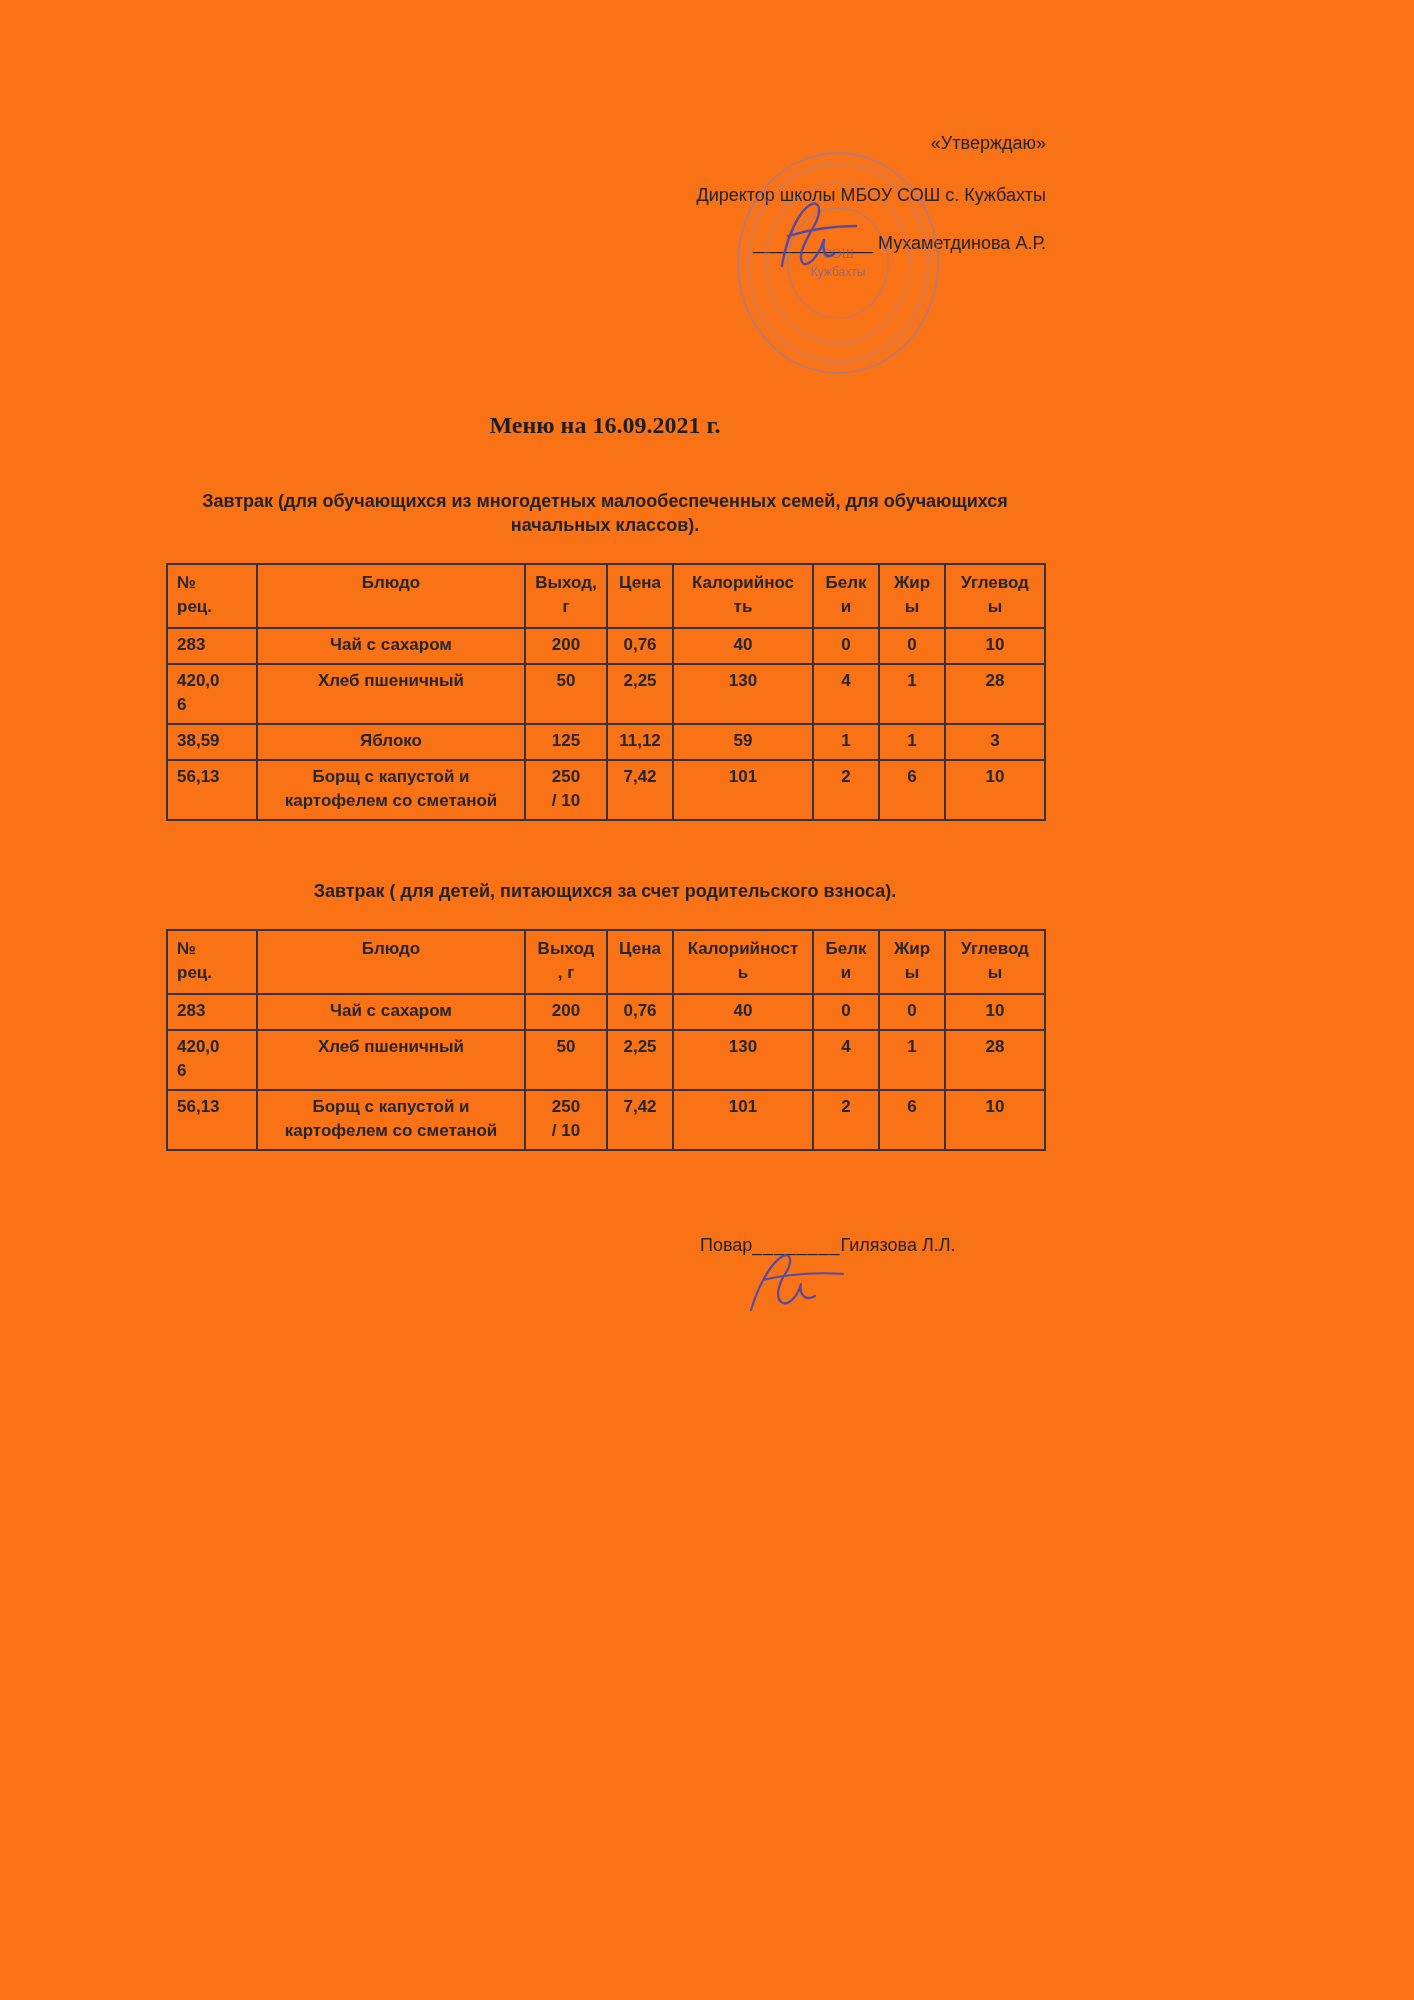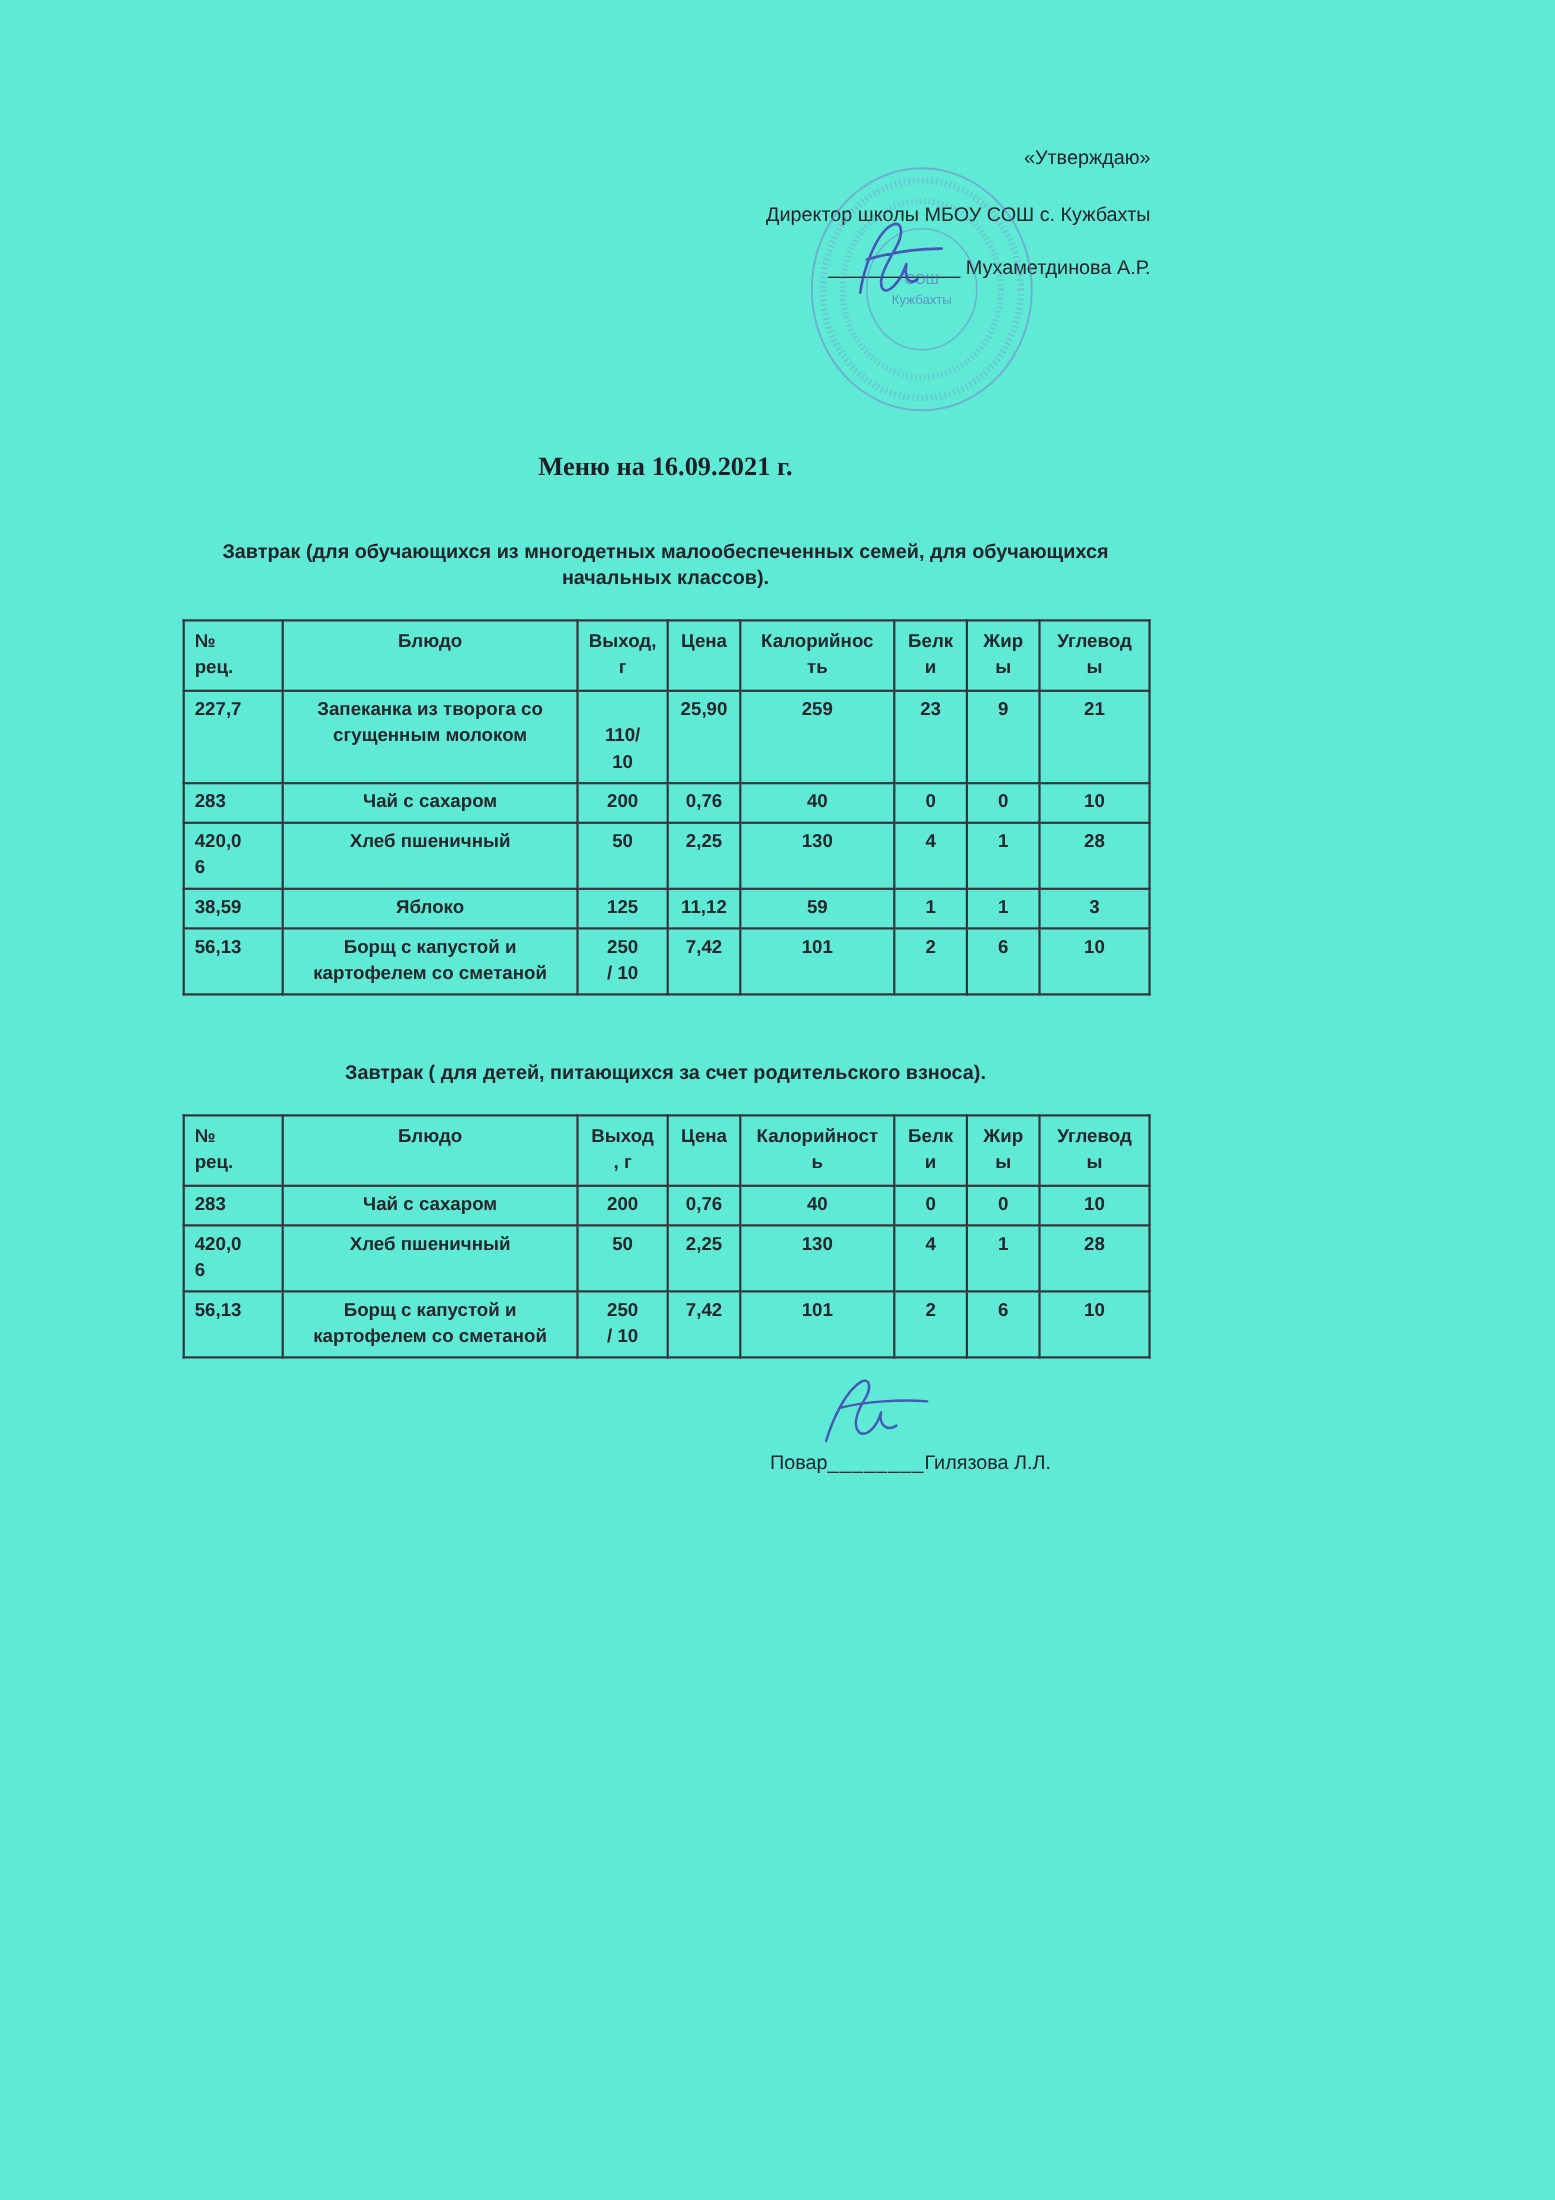--- a/index.html
+++ b/index.html
@@ -1,21 +1,21 @@
 <!DOCTYPE html>
 <html><head>
 <meta charset="utf-8">
 <style>
   html,body { margin:0; padding:0; background:#e8e8e8; }
   .page {
     position: relative;
     width: 1414px;
     height: 2000px;
     margin: 0 auto;
-    background: #5eead4;
+    background: #f97316;
     font-family: "Liberation Sans", sans-serif;
     color: #23232b;
     overflow: hidden;
     box-sizing: border-box;
   }
   
   .approval {
     width: 1046px;
     padding-top: 132px;
     text-align: right;
@@ -169,32 +169,20 @@
             <th>Белк
 и</th>
             <th>Жир
 ы</th>
             <th>Углевод
 ы</th>
           </tr>
         </thead>
         <tbody>
           <tr>
-            <td>227,7</td>
-            <td>Запеканка из творога со сгущенным молоком</td>
-            <td>
-110/
-10</td>
-            <td>25,90</td>
-            <td>259</td>
-            <td>23</td>
-            <td>9</td>
-            <td>21</td>
-          </tr>
-          <tr>
             <td>283</td>
             <td>Чай с сахаром</td>
             <td>200</td>
             <td>0,76</td>
             <td>40</td>
             <td>0</td>
             <td>0</td>
             <td>10</td>
           </tr>
           <tr>

